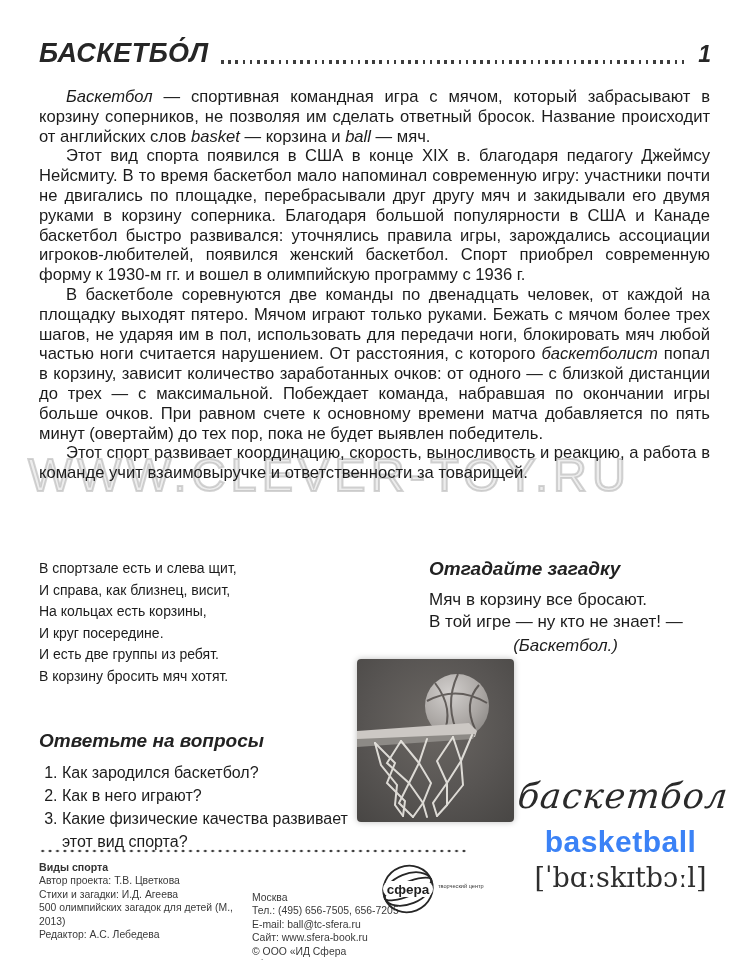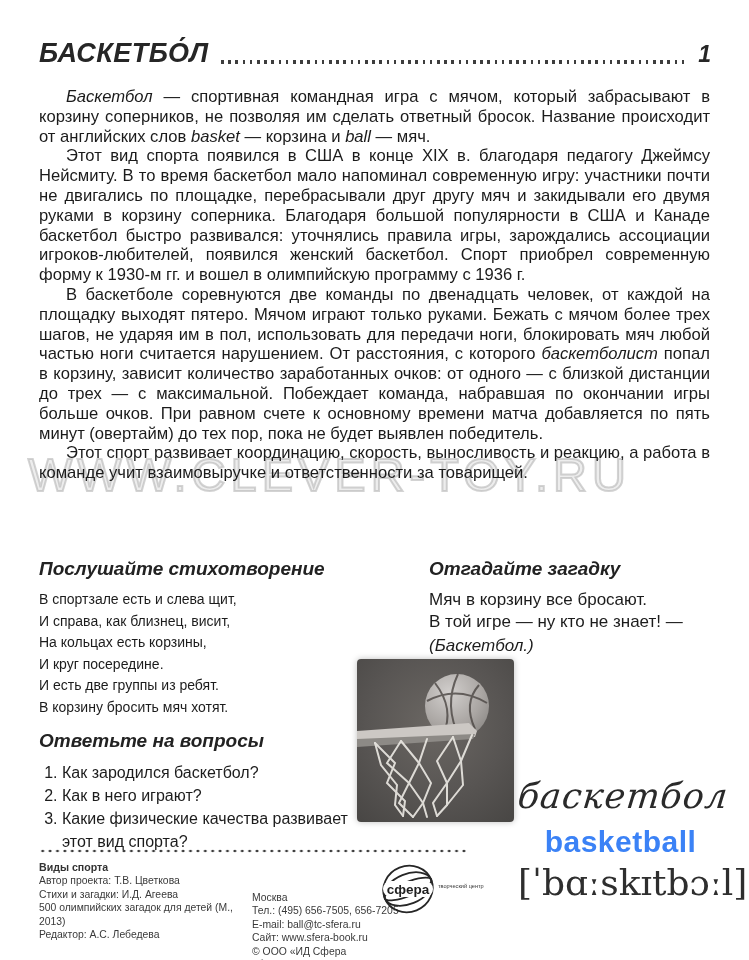--- a/index.html
+++ b/index.html
@@ -52,21 +52,21 @@
   .sec-heading {
     font-size: 19px; font-weight: bold; font-style: italic;
     color: #222; margin-bottom: 9px;
   }
   .poem-block   { position: absolute; top: 558px; left: 39px;  width: 350px; z-index: 1; }
   .riddle-block { position: absolute; top: 558px; left: 429px; width: 285px; z-index: 1; }
   .questions-block { position: absolute; top: 730px; left: 39px; width: 330px; z-index: 1; }
   .poem-lines div   { font-size: 14px; line-height: 21.5px; }
   .riddle-lines div { font-size: 17px; line-height: 22px; }
   .riddle-answer {
-    font-size: 17px; font-style: italic; text-align: left;
+    font-size: 17px; font-style: italic; text-align: center;
     margin-top: 3px; padding-right: 12px;
   }
   .questions-list { margin: 2px 0 0 0; padding-left: 23px; }
   .questions-list li { font-size: 16px; line-height: 23px; }
   
   .photo {
     position: absolute; top: 659px; left: 357px;
     width: 157px; height: 163px; z-index: 1;
     box-shadow: 0 0 6px rgba(0,0,0,0.25);
     border-radius: 4px; overflow: hidden;
@@ -80,21 +80,21 @@
     font-family: "DejaVu Serif", serif; font-style: italic;
     font-size: 35px; color: #2a2a2a; letter-spacing: 1px;
     transform: skewX(-6deg);
   }
   .vocab-english {
     font-size: 30px; font-weight: bold; color: #3b82f6;
     margin-top: 9px; letter-spacing: 0.5px;
   }
   .vocab-transcription {
     font-family: "DejaVu Serif", serif;
-    font-size: 36px; color: #2e2e2e; margin-top: 3px;
+    font-size: 27px; color: #2e2e2e; margin-top: 3px;
   }
   
   .footer-dots {
     position: absolute; top: 849px; left: 39px; width: 428px; height: 4px;
     background-image: radial-gradient(circle, #3c3c3c 1.3px, transparent 1.6px);
     background-size: 7.4px 4px; background-repeat: repeat-x;
   }
   .footer-credits  { position: absolute; top: 861px; left: 39px;  width: 205px; }
   .footer-contacts { position: absolute; top: 861px; left: 252px; width: 160px; margin-top: 30px; }
   .footer-series { font-size: 10.6px; font-weight: bold; color: #333; line-height: 13.4px; }
@@ -115,21 +115,20 @@
   <div class="watermark">WWW.CLEVER-TOY.RU</div>
 
   <div class="article">
       <p><em>Баскетбол</em><span> — спортивная командная игра с мячом, который забрасывают в корзину соперников, не позволяя им сделать ответный бросок. Название происходит от английских слов </span><em>basket</em><span> — корзина и </span><em>ball</em><span> — мяч.</span></p>
       <p><span>Этот вид спорта появился в США в конце XIX в. благодаря педагогу Джеймсу Нейсмиту. В то время баскетбол мало напоминал современную игру: участники почти не двигались по площадке, перебрасывали друг другу мяч и закидывали его двумя руками в корзину соперника. Благодаря большой популярности в США и Канаде баскетбол быстро развивался: уточнялись правила игры, зарождались ассоциации игроков-любителей, появился женский баскетбол. Спорт приобрел современную форму к 1930-м гг. и вошел в олимпийскую программу с 1936 г.</span></p>
       <p><span>В баскетболе соревнуются две команды по двенадцать человек, от каждой на площадку выходят пятеро. Мячом играют только руками. Бежать с мячом более трех шагов, не ударяя им в пол, использовать для передачи ноги, блокировать мяч любой частью ноги считается нарушением. От расстояния, с которого </span><em>баскетболист</em><span> попал в корзину, зависит количество заработанных очков: от одного — с близкой дистанции до трех — с максимальной. Побеждает команда, набравшая по окончании игры больше очков. При равном счете к основному времени матча добавляется по пять минут (овертайм) до тех пор, пока не будет выявлен победитель.</span></p>
       <p><span>Этот спорт развивает координацию, скорость, выносливость и реакцию, а работа в команде учит взаимовыручке и ответственности за товарищей.</span></p>
     </div>
 
   <div class="poem-block">
-    <div class="sec-heading">Послушайте стихотворение</div>
     <div class="poem-lines">
         <div>В спортзале есть и слева щит,</div>
         <div>И справа, как близнец, висит,</div>
         <div>На кольцах есть корзины,</div>
         <div>И круг посередине.</div>
         <div>И есть две группы из ребят.</div>
         <div>В корзину бросить мяч хотят.</div>
       </div>
   </div>
 

